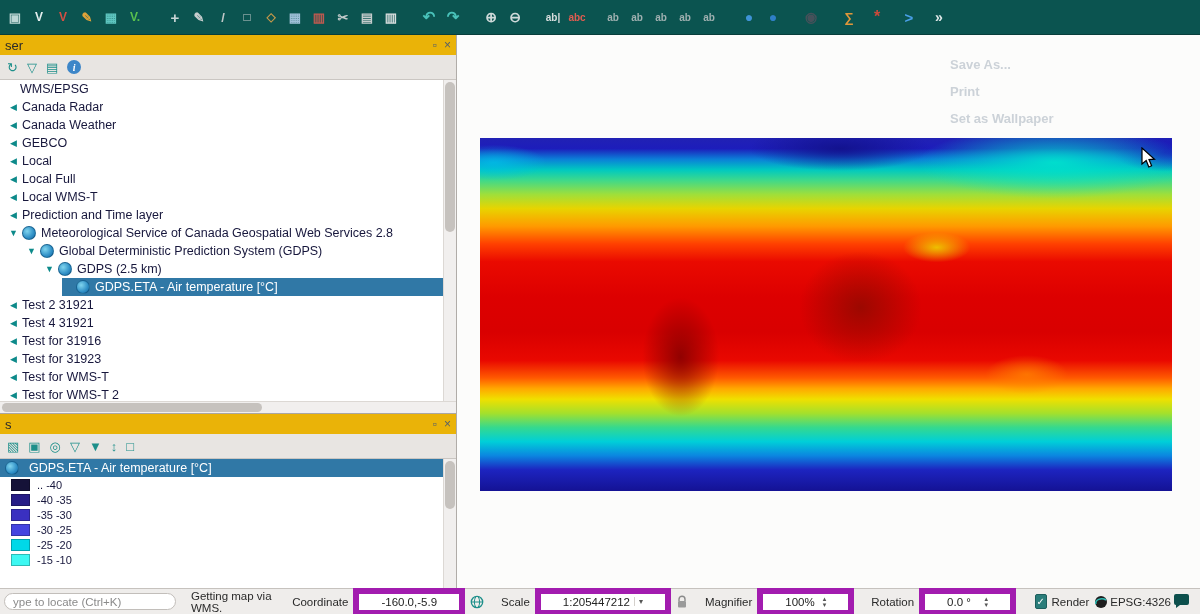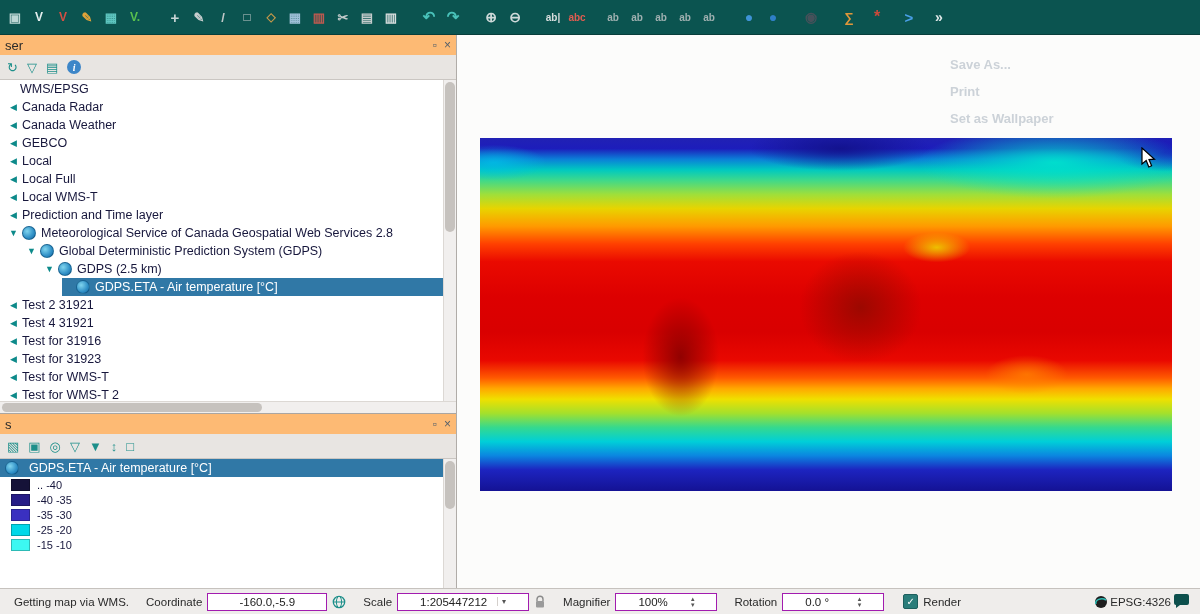--- a/index.html
+++ b/index.html
@@ -13,21 +13,21 @@
   .tbi{display:inline-flex;align-items:center;justify-content:center;min-width:22px;height:24px;
        font-weight:bold;border-radius:3px;cursor:default;user-select:none;}
 
   
   .content{flex:1;display:flex;min-height:0;}
   .left{flex:0 0 456px;width:456px;display:flex;flex-direction:column;
         border-right:1px solid #b0aca8;background:#e4e1df;}
   .panel{display:flex;flex-direction:column;min-height:0;}
   .browser{height:378px;flex:0 0 378px;border-bottom:1px solid #aaa6a2;}
   .layers{flex:1;}
-  .phead{height:20px;display:flex;align-items:center;padding:0 5px;background:#fdba74;}
+  .phead{height:20px;display:flex;align-items:center;padding:0 5px;background:#eab308;}
   .ptitle{font-size:13px;color:#2a2a2a;}
   .pbtns{margin-left:auto;display:flex;gap:7px;color:#55606a;font-size:12px;}
   .pbtn{cursor:default;}
   .ptools{height:24px;display:flex;align-items:center;gap:9px;padding:0 7px;background:#e8e5e2;}
   .bti{color:#1d8f8a;font-size:13px;cursor:default;display:inline-flex;align-items:center;justify-content:center;}
   .bti.info{background:#3d86c8;color:#fff;border-radius:50%;width:14px;height:14px;
             font-style:italic;font-size:10px;font-weight:bold;font-family:"Liberation Serif",serif;}
 
   
   .tree{flex:1;background:#fff;position:relative;overflow:hidden;border-top:1px solid #cac6c2;}
@@ -79,21 +79,21 @@
   .cursor{position:absolute;left:684px;top:112px;z-index:5;}
 
   
   .statusbar{height:25px;flex:0 0 auto;background:#efedeb;border-top:1px solid #c6c2be;
              display:flex;align-items:center;padding:0 4px;font-size:11.5px;color:#2a2a2a;gap:5px;}
   .locate{width:205px;height:15px;border:1px solid #c2beba;border-radius:9px;background:#fff;
           font-size:11.5px;padding:0 8px;color:#555;outline:none;font-family:"Liberation Sans",sans-serif;}
   .locate::placeholder{color:#8a8a8a;}
   .msg{margin-left:10px;}
   .slabel{margin-left:12px;}
-  .sbox{height:16px;border:1px solid #a21caf;background:#fff;display:flex;align-items:center;
+  .sbox{height:16px;border:6px solid #a21caf;background:#fff;display:flex;align-items:center;
         padding:0 22px;font-size:11.5px;color:#222;}
   .coord{width:74px;justify-content:center;}
   .scale{width:86px;justify-content:space-between;}
   .dd{border-left:1px solid #d4d0cc;padding-left:4px;margin-left:4px;color:#555;font-size:8px;}
   .spin{width:56px;justify-content:space-between;}
   .arrows{display:flex;flex-direction:column;line-height:6px;font-size:7px;color:#555;text-align:center;}
   .chk{width:13px;height:13px;background:#2a7d7a;border:1px solid #1d5f5d;border-radius:2px;color:#fff;
        font-size:10px;display:flex;align-items:center;justify-content:center;margin-left:14px;}
   .sicon{display:inline-flex;align-items:center;}
   .right-icons{margin-left:auto;display:flex;align-items:center;gap:2px;padding-right:6px;}
@@ -334,20 +334,24 @@
               </div>
               <div class="lrow">
                 <span class="sw" style="background:#261c86"></span>
                 <span>-40 -35</span>
               </div>
               <div class="lrow">
                 <span class="sw" style="background:#3a30c0"></span>
                 <span>-35 -30</span>
               </div>
               <div class="lrow">
+                <span class="sw" style="background:#4444e0"></span>
+                <span>-30 -25</span>
+              </div>
+              <div class="lrow">
                 <span class="sw" style="background:#00d8e8"></span>
                 <span>-25 -20</span>
               </div>
               <div class="lrow">
                 <span class="sw" style="background:#3cf8f2"></span>
                 <span>-15 -10</span>
               </div>
             </div>
           <div class="vsb">
             <div class="thumb" style="top:2px;height:48px"></div>
@@ -366,20 +370,21 @@
       <div class="map"></div>
       <div class="cursor">
         <svg width="16" height="22" viewBox="0 0 16 22">
           <path d="M1 1 L1 17 L5.2 13.5 L7.8 20 L10.6 18.8 L8 12.6 L13.5 12.2 Z" fill="#ffffff" stroke="#000000" stroke-width="1.2"></path>
         </svg>
       </div>
     </div>
   </div>
 
   <div class="statusbar">
+    <input class="locate" placeholder="ype to locate (Ctrl+K)" style="">
     <span class="msg">Getting map via WMS.</span>
 
     <span class="slabel">Coordinate</span>
     <span class="sbox coord">-160.0,-5.9</span>
     <span class="sicon">
       <svg width="14" height="14" viewBox="0 0 14 14">
           <circle cx="7" cy="7" r="5.7" fill="none" stroke="#1d8f8a" stroke-width="1.3"></circle>
           <ellipse cx="7" cy="7" rx="2.6" ry="5.7" fill="none" stroke="#1d8f8a" stroke-width="1"></ellipse>
           <line x1="1.3" y1="7" x2="12.7" y2="7" stroke="#1d8f8a" stroke-width="1"></line>
         </svg>

